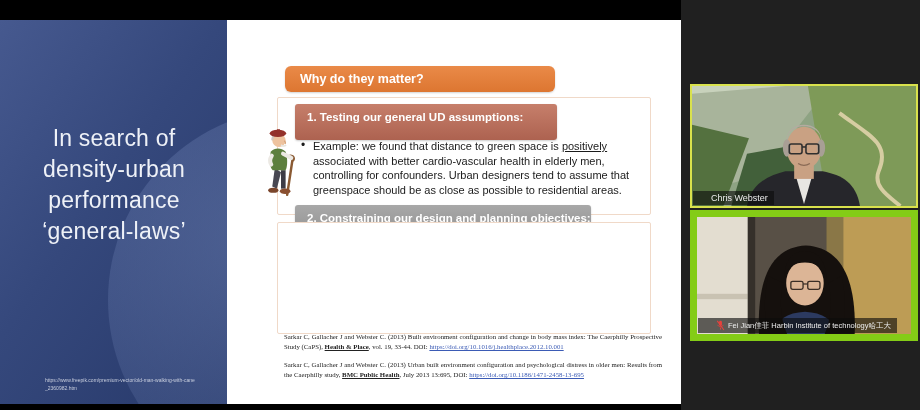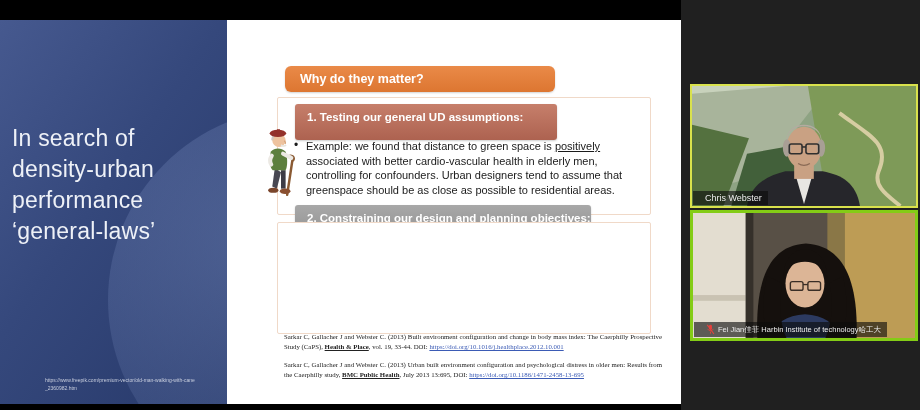--- a/index.html
+++ b/index.html
@@ -6,62 +6,62 @@
   .screen{position:relative;width:920px;height:410px;background:#000;overflow:hidden;
           font-family:"Liberation Sans",sans-serif;}
 
   
   .slide{position:absolute;left:0;top:20px;width:681px;height:384px;background:#fff;overflow:hidden;}
 
   .slide-left{position:absolute;left:0;top:0;width:227px;height:100%;overflow:hidden;
               background:linear-gradient(125deg,#46598f 0%,#35487c 45%,#27396a 100%);}
   .circle-decor{position:absolute;left:108px;top:88px;width:384px;height:384px;border-radius:50%;
                 background:radial-gradient(circle at 40% 35%, rgba(130,150,200,.38), rgba(110,130,180,.18) 70%, rgba(110,130,180,.14) 100%);}
-  .slide-title{position:absolute;left:12px;top:103px;width:204px;
+  .slide-title{position:absolute;left:12px;top:103px;width:204px;text-align:center;
                color:#eef1f7;font-size:23px;line-height:1.35;font-weight:400;white-space:pre-line;letter-spacing:.2px;}
   .credit{position:absolute;left:45px;bottom:12px;width:152px;font-size:5px;line-height:1.5;
           color:#c8cede;word-break:break-all;}
 
   .slide-body{position:absolute;left:227px;top:0;width:454px;height:100%;}
 
   .hdr-why{position:absolute;left:58px;top:46px;width:270px;height:26px;border-radius:6px;
            background:linear-gradient(#ea8a48,#dd7631);color:#fff;font-size:12.5px;font-weight:bold;
            line-height:26px;padding-left:15px;box-sizing:border-box;box-shadow:0 1px 2px rgba(0,0,0,.18);}
   .panel-box{position:absolute;left:50px;width:372px;border:1px solid #f0d9c8;border-radius:2px;background:#fff;}
   .box1{top:77px;height:116px;}
   .box2{top:202px;height:110px;}
   .sec-hdr{position:absolute;height:36px;border-radius:3px;color:#fff;font-size:11.5px;font-weight:bold;
            line-height:26px;padding-left:12px;box-sizing:border-box;box-shadow:0 1px 2px rgba(0,0,0,.2);}
   .hdr1{left:68px;top:84px;width:262px;background:linear-gradient(#c67f6b,#ad6250);}
   .hdr2{left:68px;top:185px;width:296px;background:linear-gradient(#a8a8a8,#909090);}
 
   .oldman{position:absolute;left:29px;top:107px;width:50px;height:74px;}
 
-  .bullets{position:absolute;left:66px;width:346px;margin:0;padding:0;list-style:none;
+  .bullets{position:absolute;left:73px;width:346px;margin:0;padding:0;list-style:none;
            font-size:11px;line-height:1.32;color:#1b1b1b;}
   .bl1{top:119px;}
   .bl2{top:219px;}
   .bullets li{position:relative;padding-left:13px;margin-bottom:3px;}
   .bullets li::before{content:"\2022";position:absolute;left:1px;top:-1px;font-size:12px;}
   .u{text-decoration:underline;}
 
   .refs{position:absolute;left:57px;top:312px;width:378px;font-family:"Liberation Serif",serif;
         font-size:6.8px;line-height:1.48;color:#222;text-align:justify;}
   .refs p{margin:0 0 8px 0;}
   .ref-journal{text-decoration:underline;font-weight:bold;}
   .ref-link{color:#3b5bb5;text-decoration:underline;}
 
   
   .right-panel{position:absolute;left:681px;top:0;width:239px;height:410px;background:#202020;}
   .tile{position:absolute;left:9px;width:228px;background:#111;overflow:hidden;box-sizing:border-box;cursor:pointer;}
   .tile-1{top:84px;height:124px;border:2px solid #d9e24c;}
-  .tile-2{top:210px;height:131px;border:3px solid #84cc16;}
+  .tile-2{top:210px;height:131px;border:7px solid #84cc16;}
   .tile svg.scene{position:absolute;left:0;top:0;width:100%;height:100%;}
   .name-tag{position:absolute;left:1px;bottom:1px;display:flex;align-items:center;gap:3px;
-            background:rgba(12,12,12,.62);color:#ececec;padding:2px 6px 2px 12px;max-width:220px;
+            background:rgba(12,12,12,.62);color:#ececec;padding:2px 6px 2px 18px;max-width:220px;
             white-space:nowrap;overflow:hidden;}
   .tag-1{font-size:9px;}
   .tag-2{font-size:7.5px;}
   .mic-ico{width:9px;height:11px;flex:0 0 auto;}
 </style>
 </head>
 <body>
 
 <div class="screen">
 

